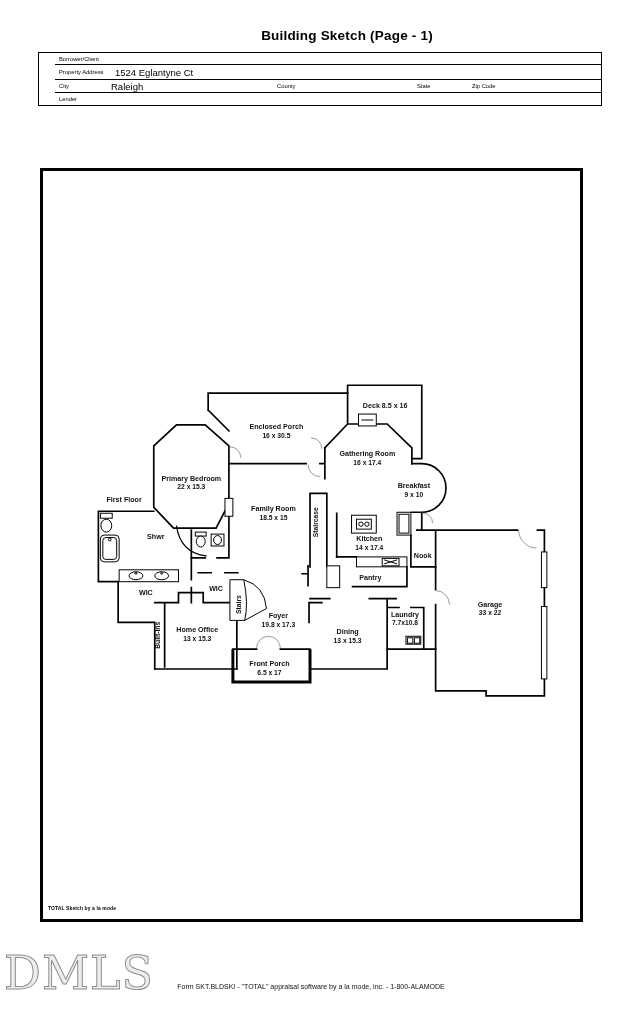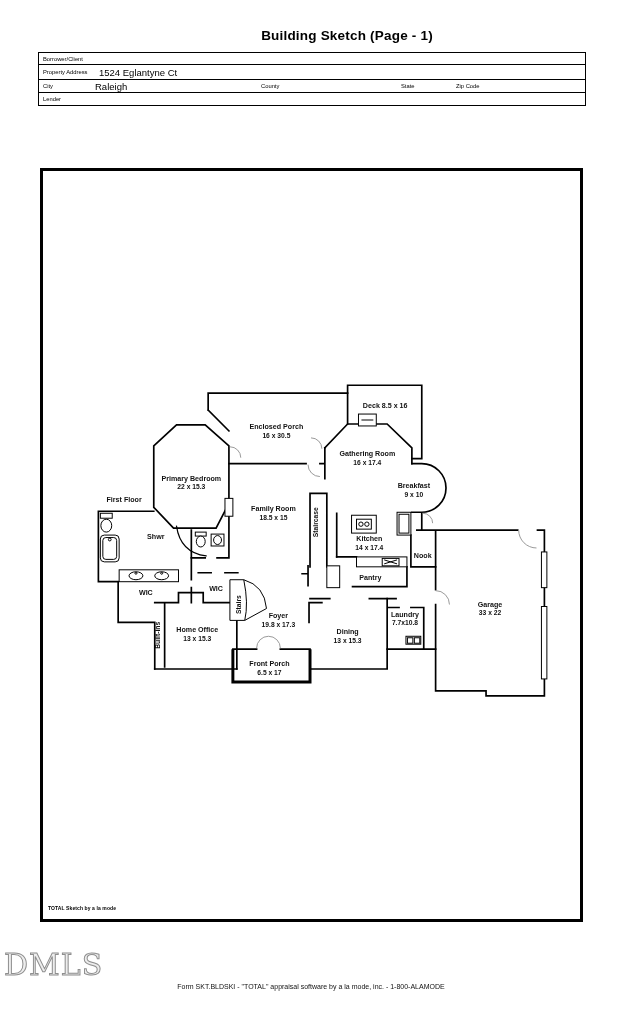--- a/index.html
+++ b/index.html
@@ -1,35 +1,35 @@
 <!DOCTYPE html>
 <html><head>
 <meta charset="utf-8">
 <style>
   html,body{margin:0;padding:0;background:#fff;}
   body{width:622px;height:1024px;position:relative;font-family:"Liberation Sans",sans-serif;color:#000;overflow:hidden;}
   .page-title{position:absolute;top:28px;left:0;width:622px;text-align:center;font-size:13.5px;font-weight:bold;letter-spacing:.2px;margin-left:36px;}
   
-  .hdr{position:absolute;top:52px;left:38px;width:546px;border:1px solid #000;background:#fff;}
+  .hdr{position:absolute;top:52px;left:38px;width:546px;border:1px solid #000;background:#fff;padding-left:16px;}
   .hdr .row{position:relative;border-bottom:1px solid #000;}
   .hdr .row:last-child{border-bottom:none;}
   .r1{height:11px;} .r2{height:14px;} .r3{height:12px;} .r4{height:12px;}
   .flabel{position:absolute;left:4px;top:50%;transform:translateY(-50%);font-size:5.8px;white-space:nowrap;}
   .fvalue{position:absolute;top:50%;transform:translateY(-50%);font-size:9.5px;white-space:nowrap;}
   .v-addr{left:60px;} .v-city{left:56px;}
   .l-county{left:222px;} .l-state{left:362px;} .l-zip{left:417px;}
   
   .sketch-box{position:absolute;left:40px;top:168px;width:543px;height:754px;border:3px solid #000;box-sizing:border-box;background:#fff;}
   .sketch-box svg{position:absolute;left:0;top:0;}
   .watermark{position:absolute;left:5px;bottom:8px;font-size:5px;font-weight:bold;letter-spacing:.1px;}
   
   .rn{font-family:"Liberation Sans",sans-serif;font-size:7.2px;font-weight:bold;fill:#111;}
   .rv{font-family:"Liberation Sans",sans-serif;font-size:6.8px;font-weight:bold;fill:#111;}
   
-  .logo{position:absolute;left:4px;top:950px;font-family:"DejaVu Serif",serif;font-size:30px;line-height:1;color:#ededed;-webkit-text-stroke:1px #8f8f8f;letter-spacing:1px;}
+  .logo{position:absolute;left:4px;top:950px;font-family:"DejaVu Serif",serif;font-size:46px;line-height:1;color:#ededed;-webkit-text-stroke:1px #8f8f8f;letter-spacing:1px;}
   .form-line{position:absolute;top:983px;left:0;width:622px;text-align:center;font-size:7px;color:#111;}
 </style>
 </head>
 <body>
 
 <div class="page-title">Building Sketch (Page - 1)</div>
 
 <div class="hdr">
   <div class="row r1">
     <span class="flabel">Borrower/Client</span>

